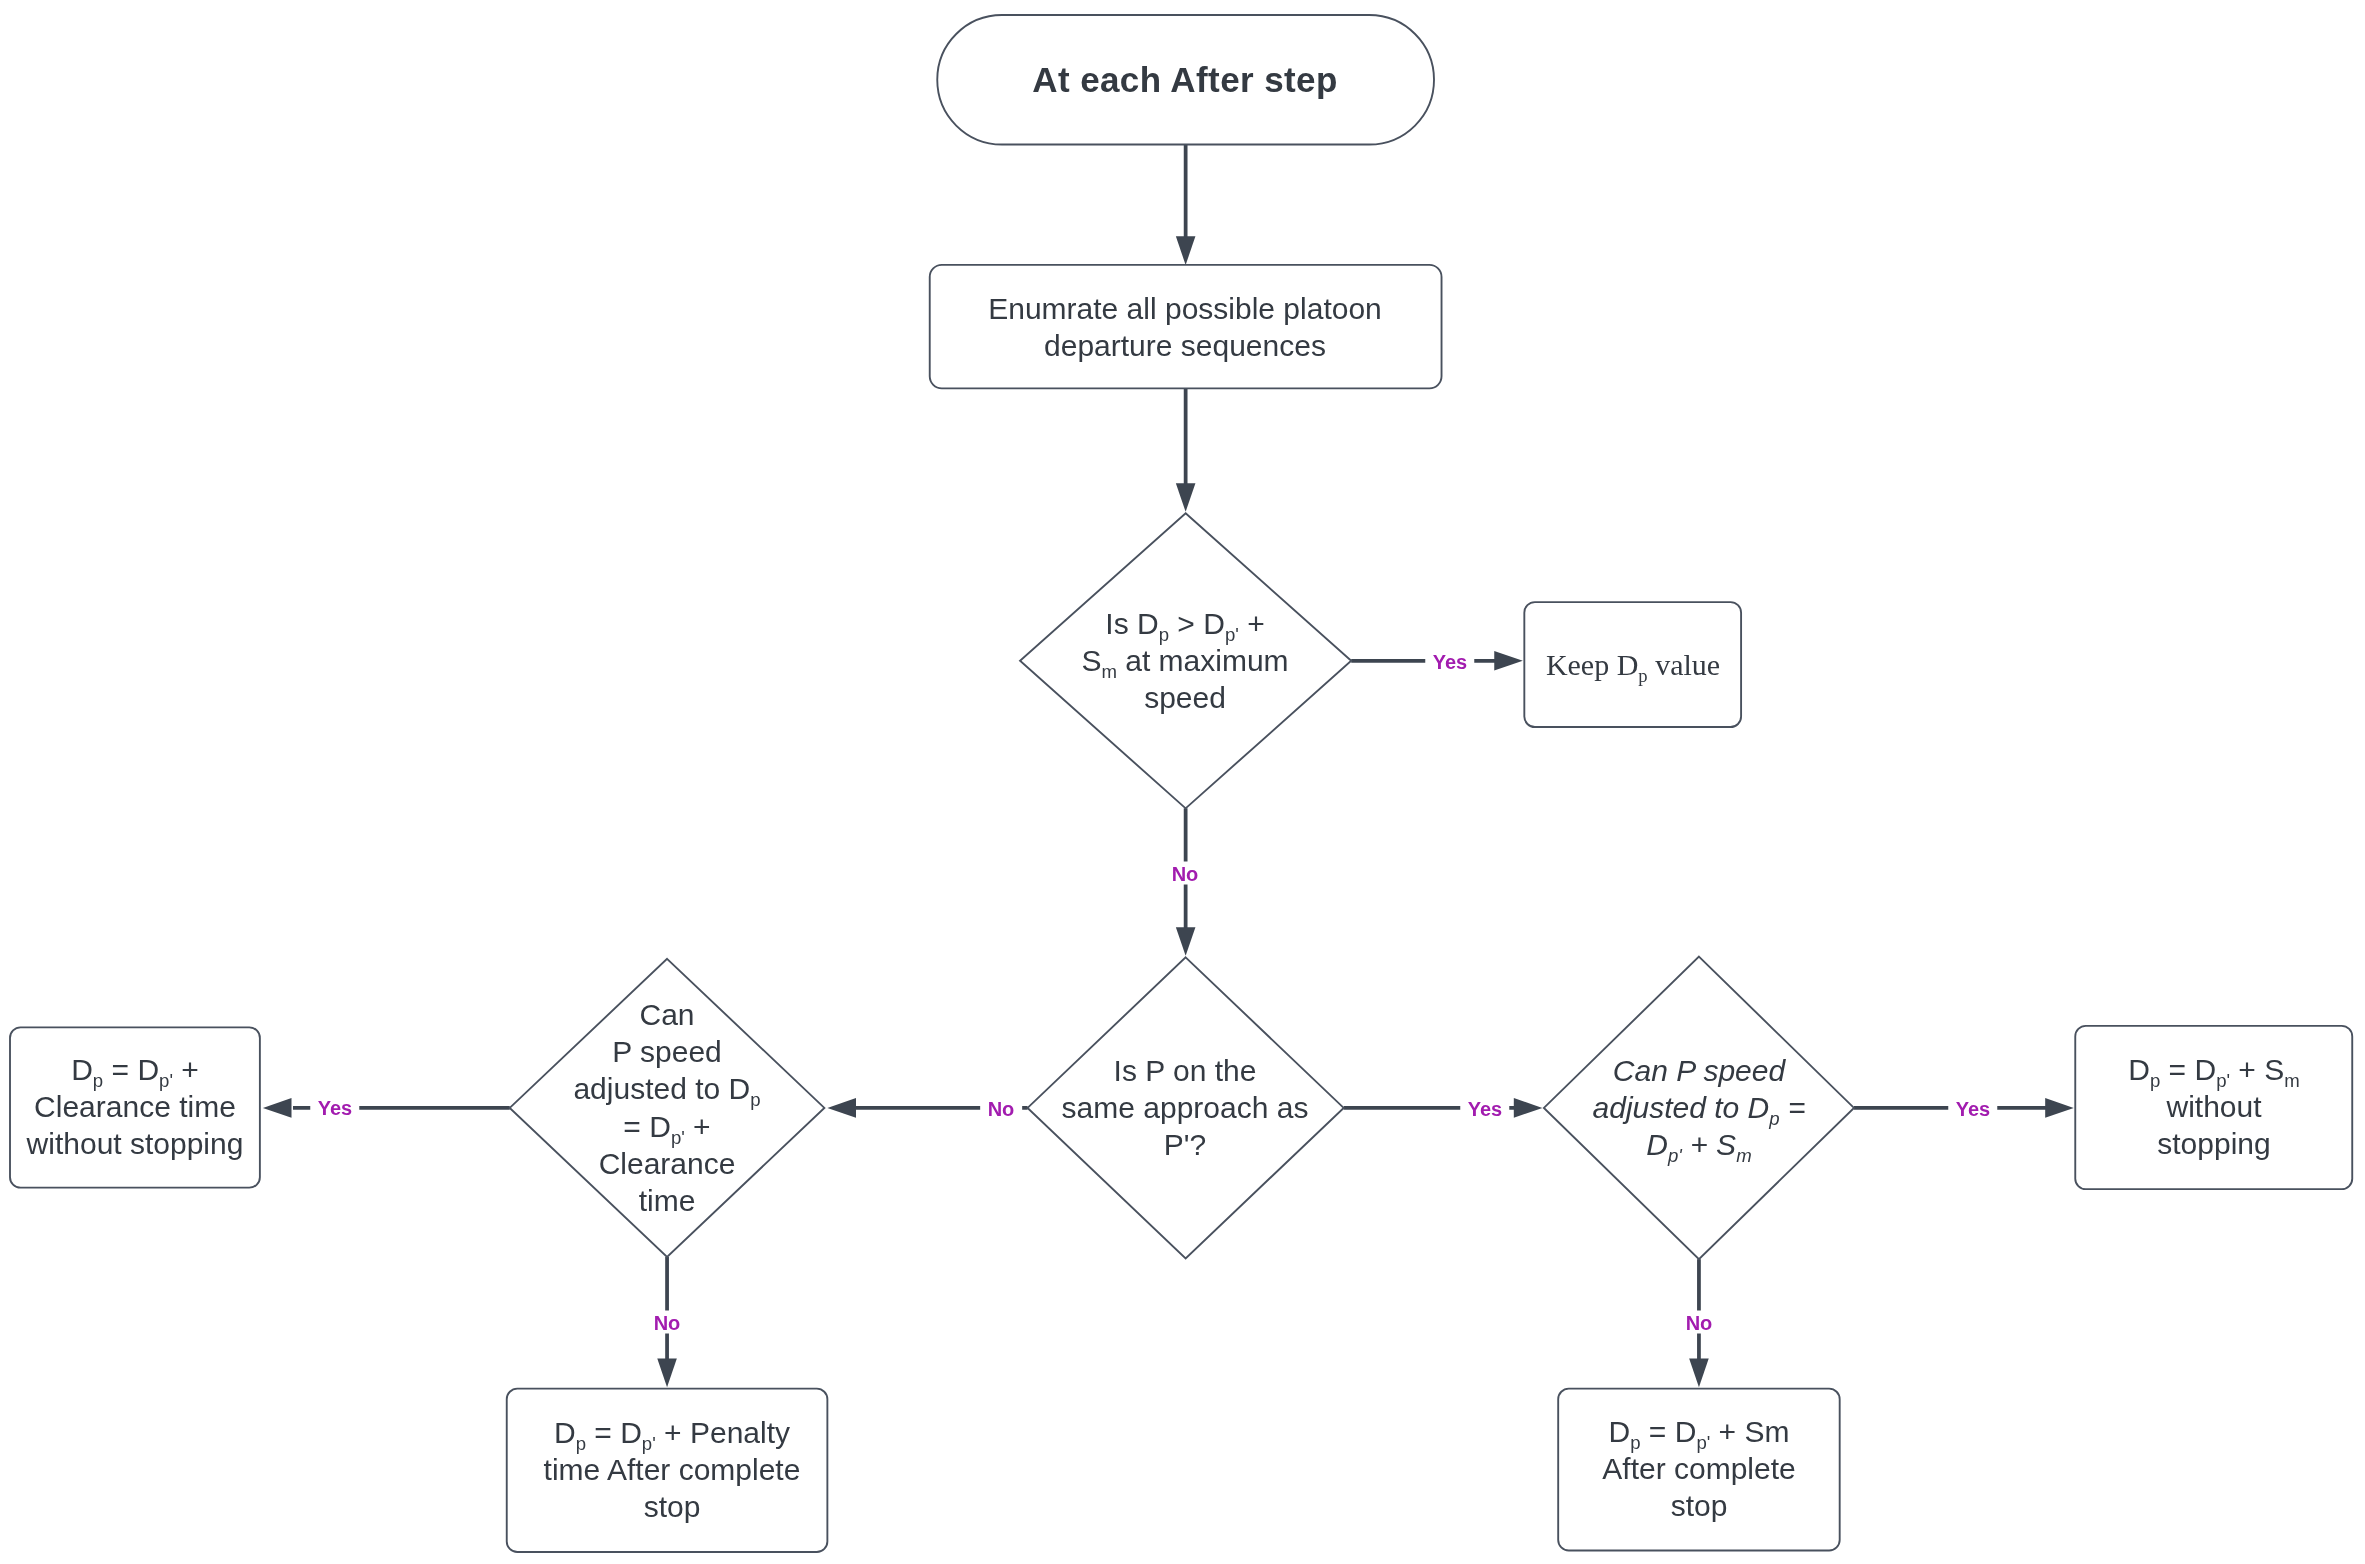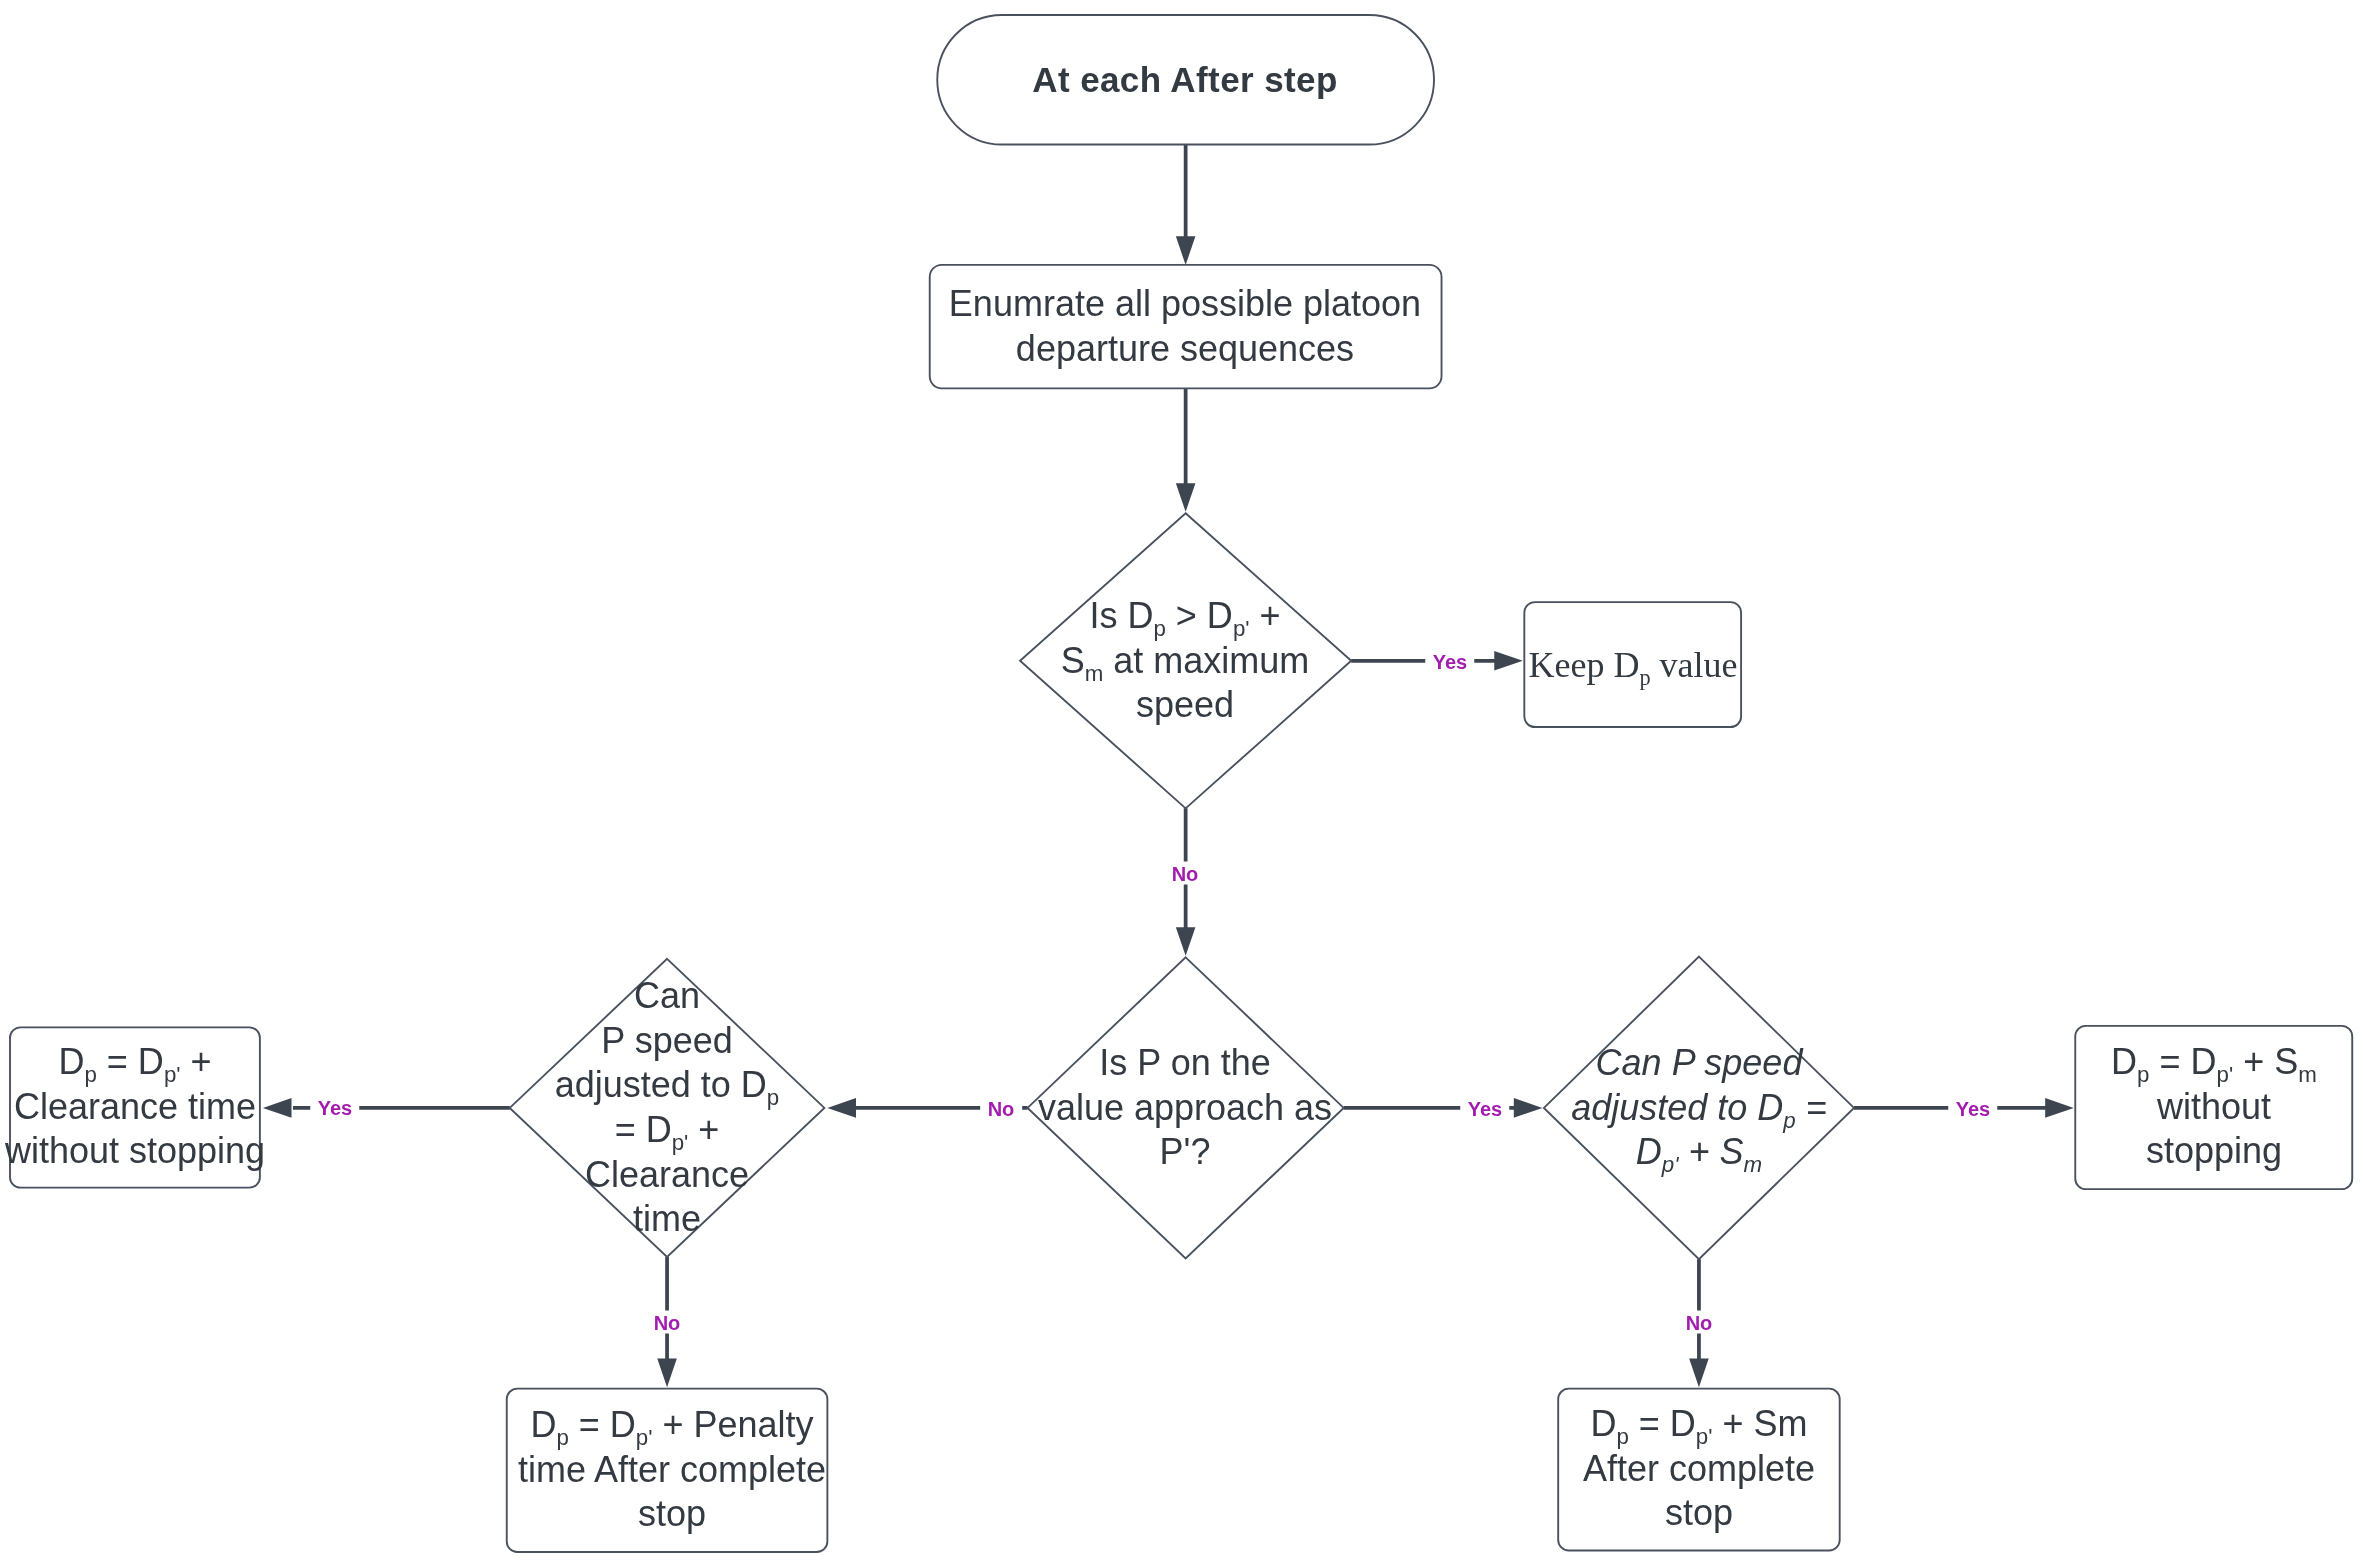--- a/index.html
+++ b/index.html
@@ -33,21 +33,21 @@
     fill: #3d4550;
     stroke: none;
   }
   .node-text {
     position: absolute;
     transform: translate(-50%, -50%);
     width: max-content;
     max-width: 677px;
     text-align: center;
     white-space: pre-line;
-    font-size: 36px;
+    font-size: 30px;
     line-height: 1.24;
     color: #343a42;
   }
   .node-text.title {
     font-size: 35px;
     font-weight: bold;
     letter-spacing: 0.4px;
   }
   .node-text sub {
     font-size: 62%;
@@ -127,21 +127,21 @@
   </svg>
 
   <div class="node-text title" style="left:1185px; top:80px;">At each After step</div>
   <div class="node-text" style="left:1185px; top:327px;">Enumrate all possible platoon
 departure sequences</div>
   <div class="node-text" style="left:1185px; top:661px;">Is D<sub>p</sub> &gt; D<sub>p'</sub> +
 S<sub>m</sub> at maximum
 speed</div>
   <div class="node-text" style="left:1633px; top:665px;font-family:Liberation Serif, serif;">Keep D<sub>p</sub> value</div>
   <div class="node-text" style="left:1185px; top:1108px;">Is P on the
-value approach as
+same approach as
 P'?</div>
   <div class="node-text" style="left:667px; top:1108px;">Can
 P speed
 adjusted to D<sub>p</sub>
 = D<sub>p'</sub> +
 Clearance
 time</div>
   <div class="node-text" style="left:1699px; top:1108px;font-style:italic;">Can P speed
 adjusted to D<sub>p</sub> =
 D<sub>p'</sub> + S<sub>m</sub></div>

